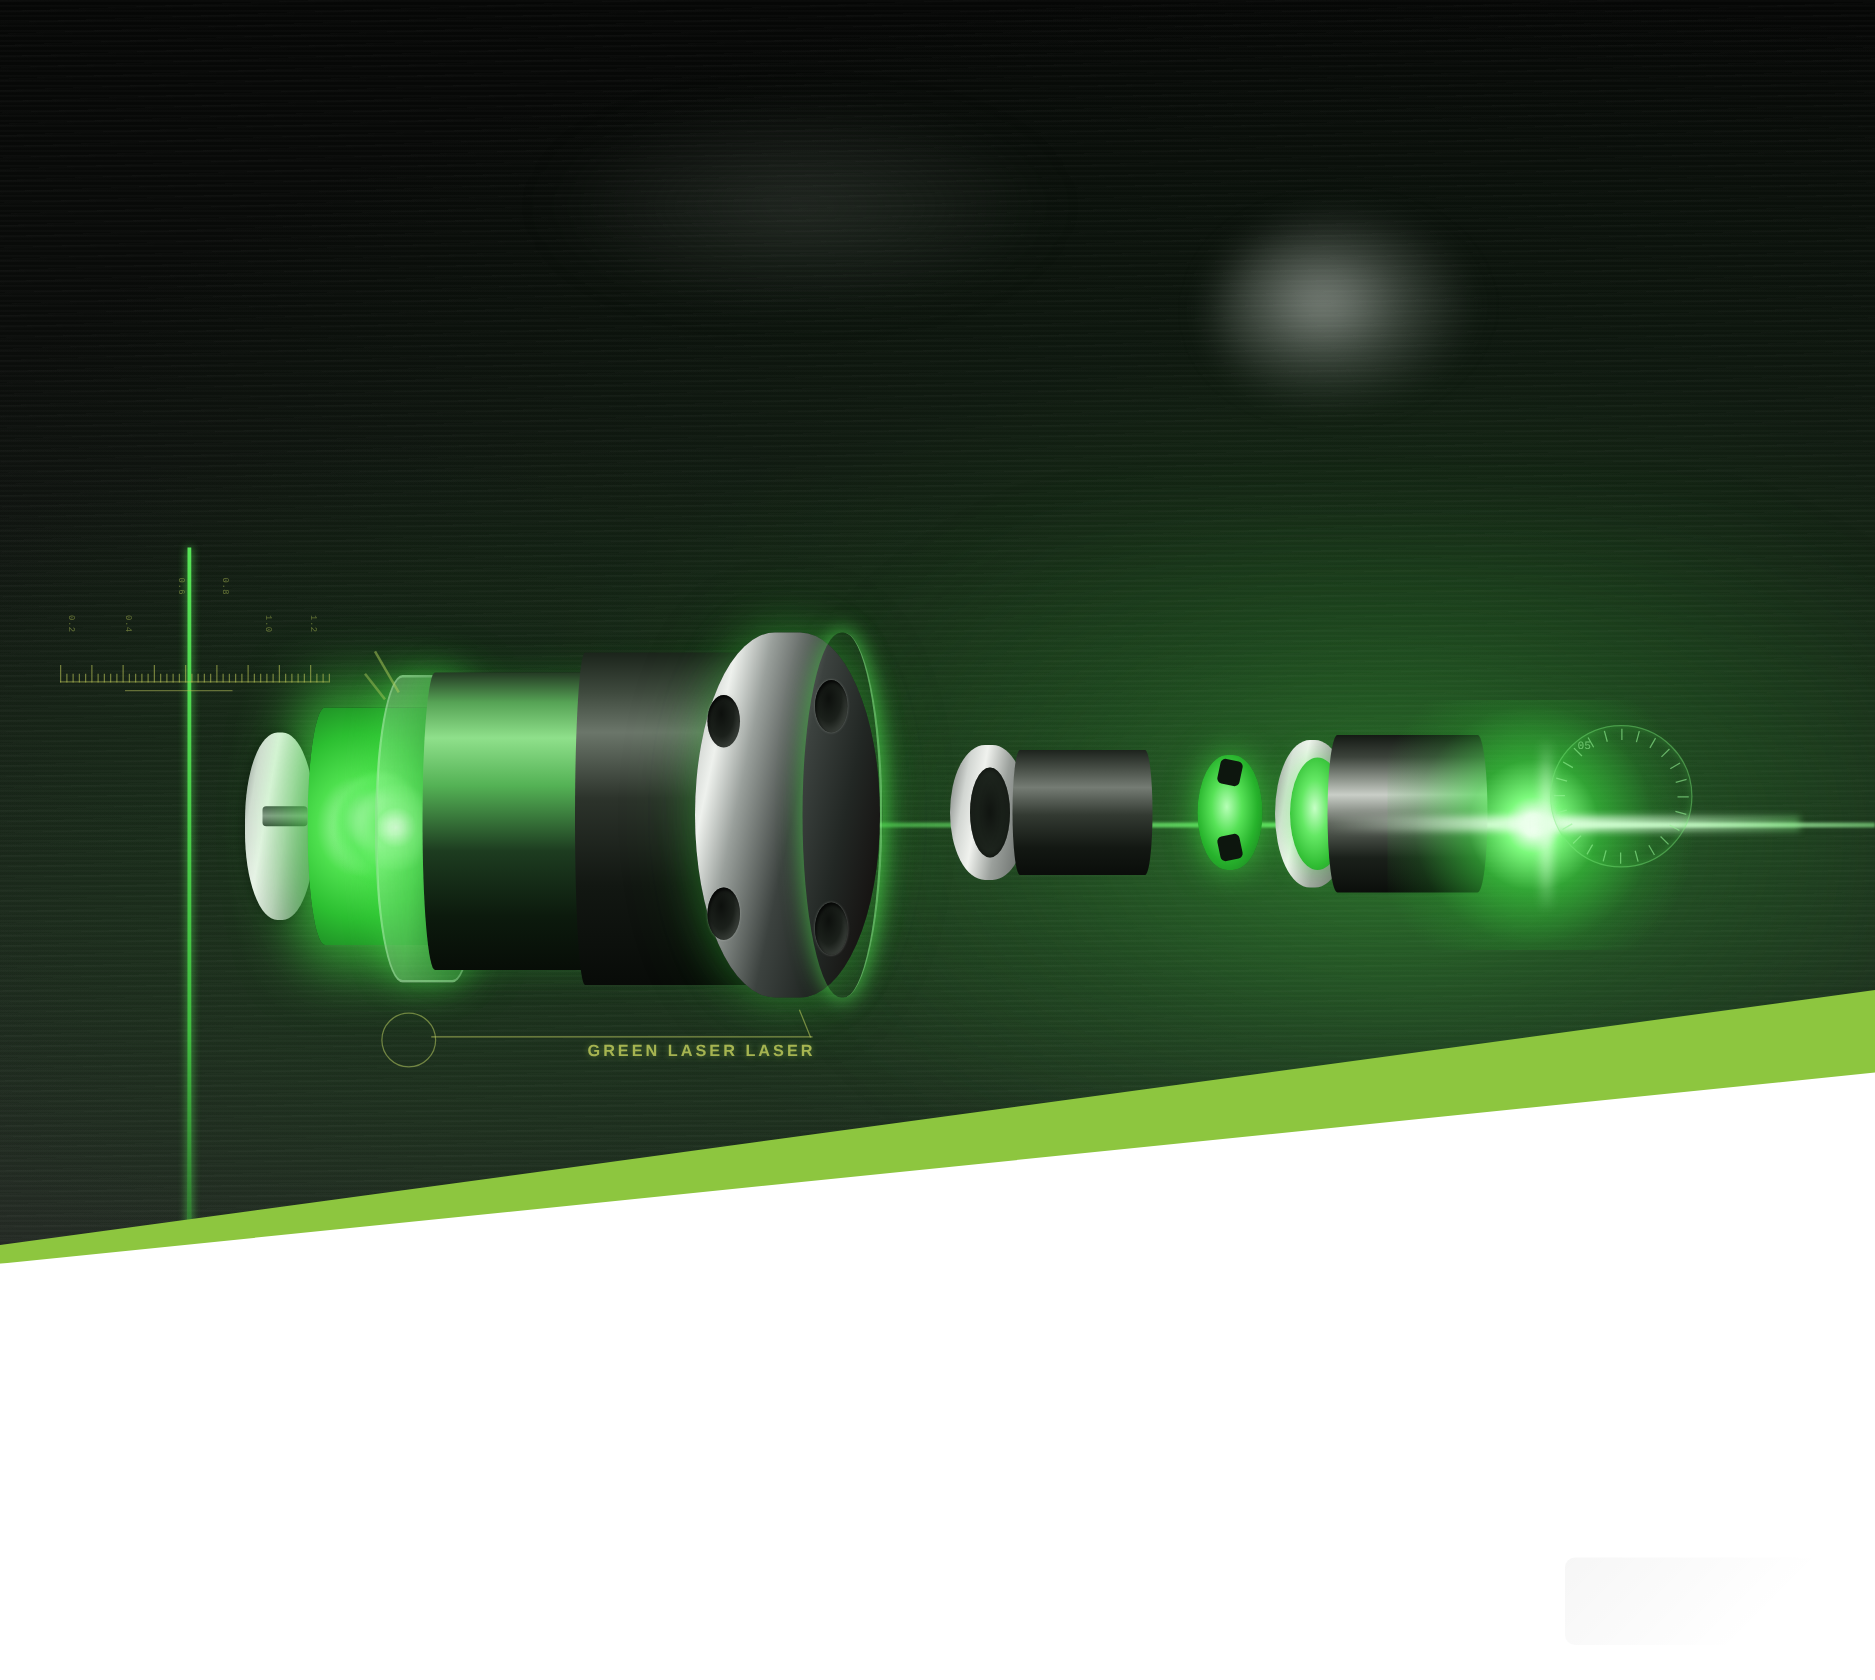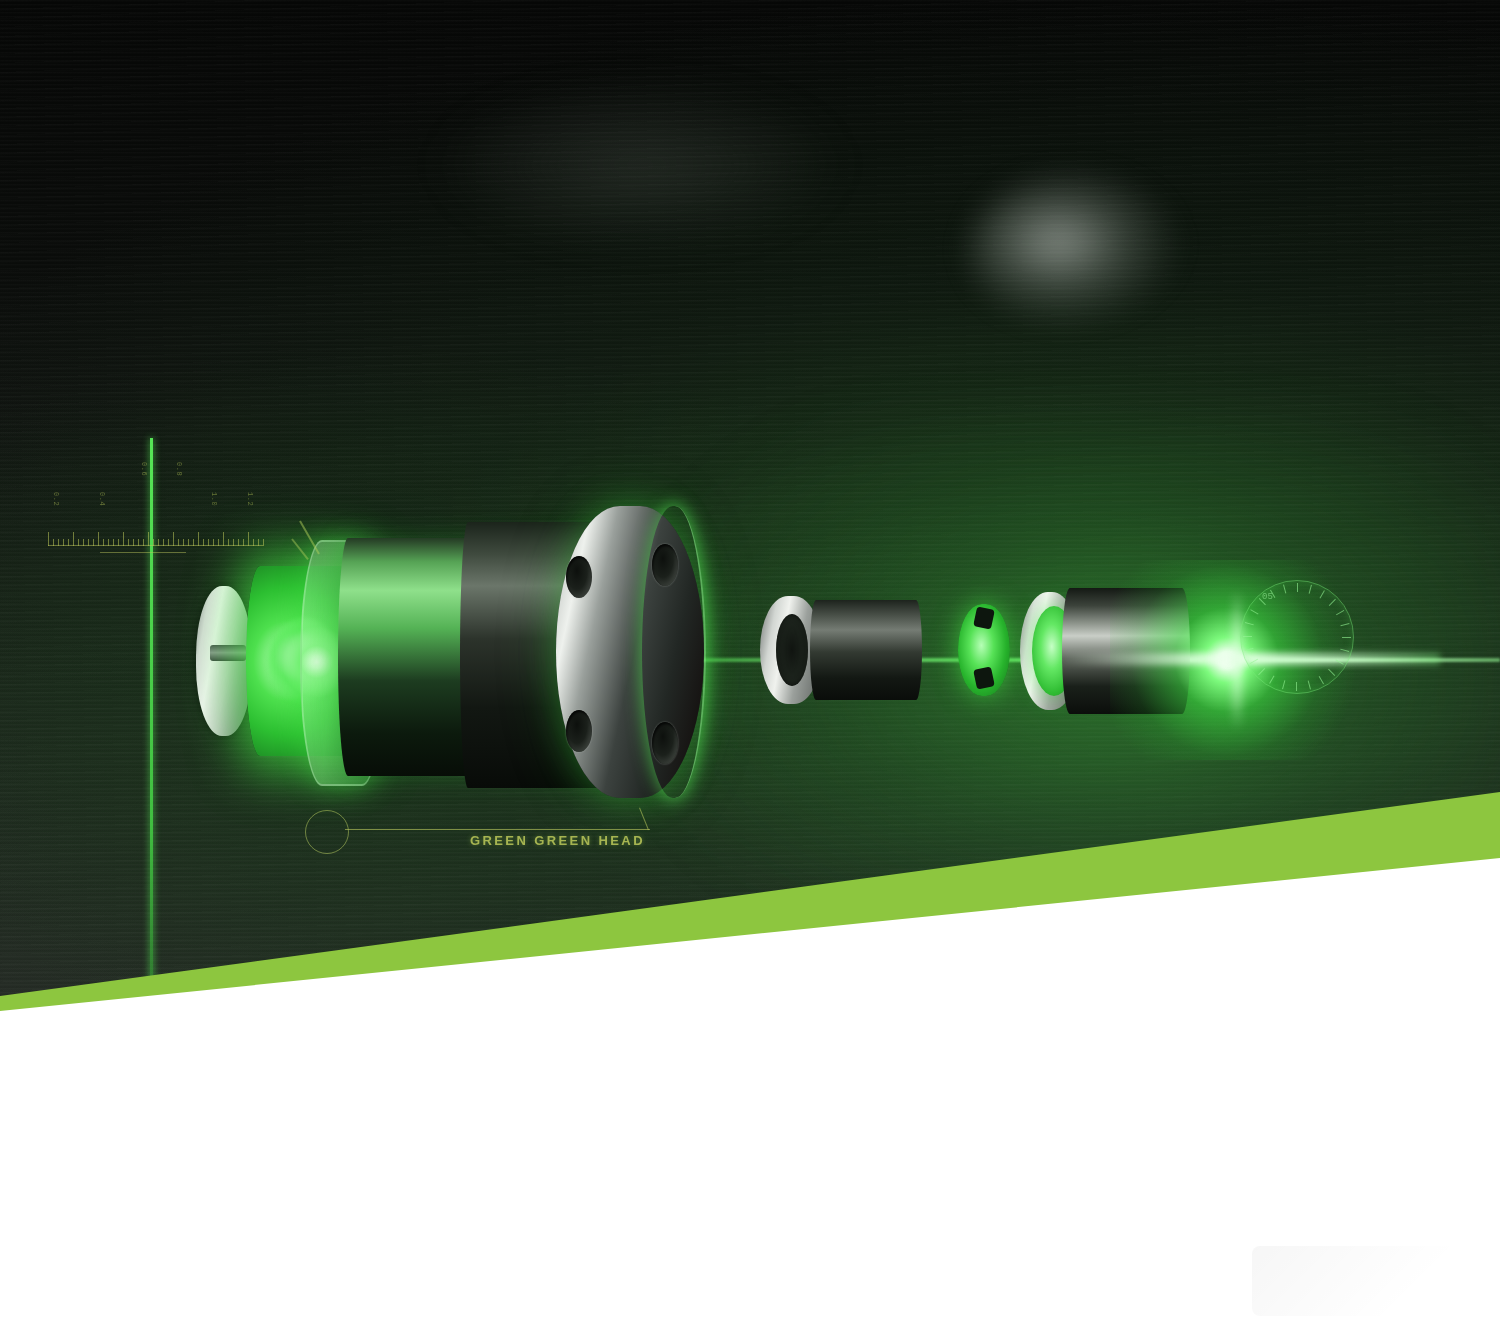--- a/index.html
+++ b/index.html
@@ -259,21 +259,21 @@
           <i style="left: 215px; height: 7px;"></i>
         </div>
       <div class="underbar"></div>
 
       <div class="diagline"></div>
       <div class="diagline2"></div>
 
       <div class="hudcircle"></div>
       <div class="leader"></div>
       <div class="leader-tick"></div>
-      <div class="part-label">GREEN GREEN HEAD</div>
+      <div class="part-label">GREEN LASER LASER</div>
 
       <div class="dial">
           <b style="transform: rotate(0deg);"></b>
           <b style="transform: rotate(15deg);"></b>
           <b style="transform: rotate(30deg);"></b>
           <b style="transform: rotate(45deg);"></b>
           <b style="transform: rotate(60deg);"></b>
           <b style="transform: rotate(75deg);"></b>
           <b style="transform: rotate(90deg);"></b>
           <b style="transform: rotate(105deg);"></b>

